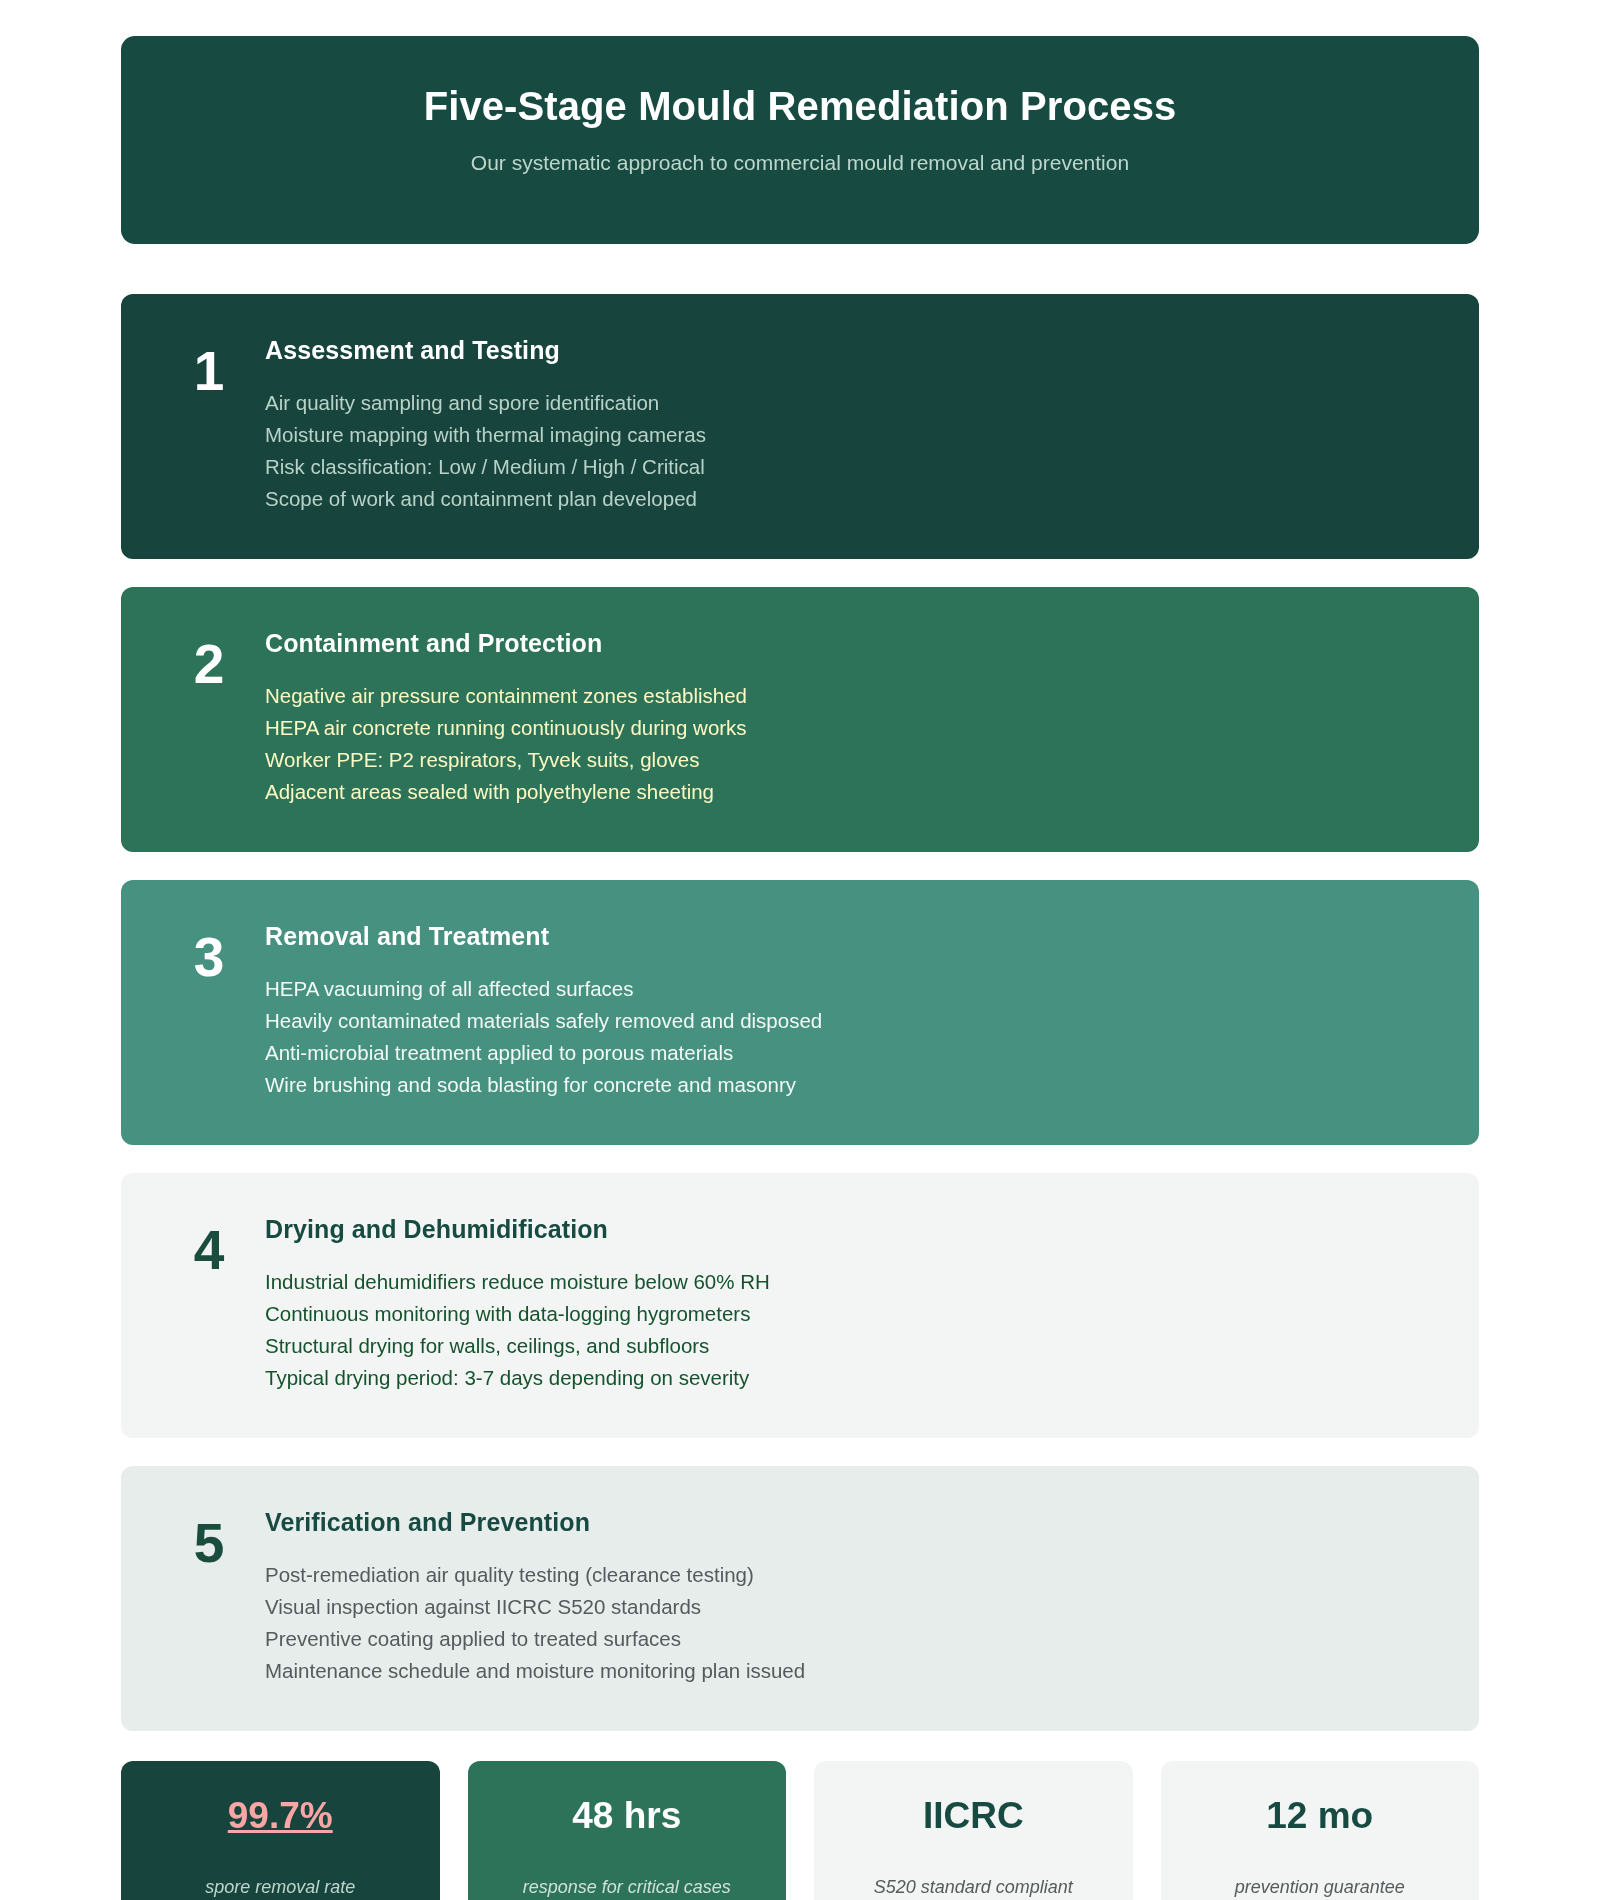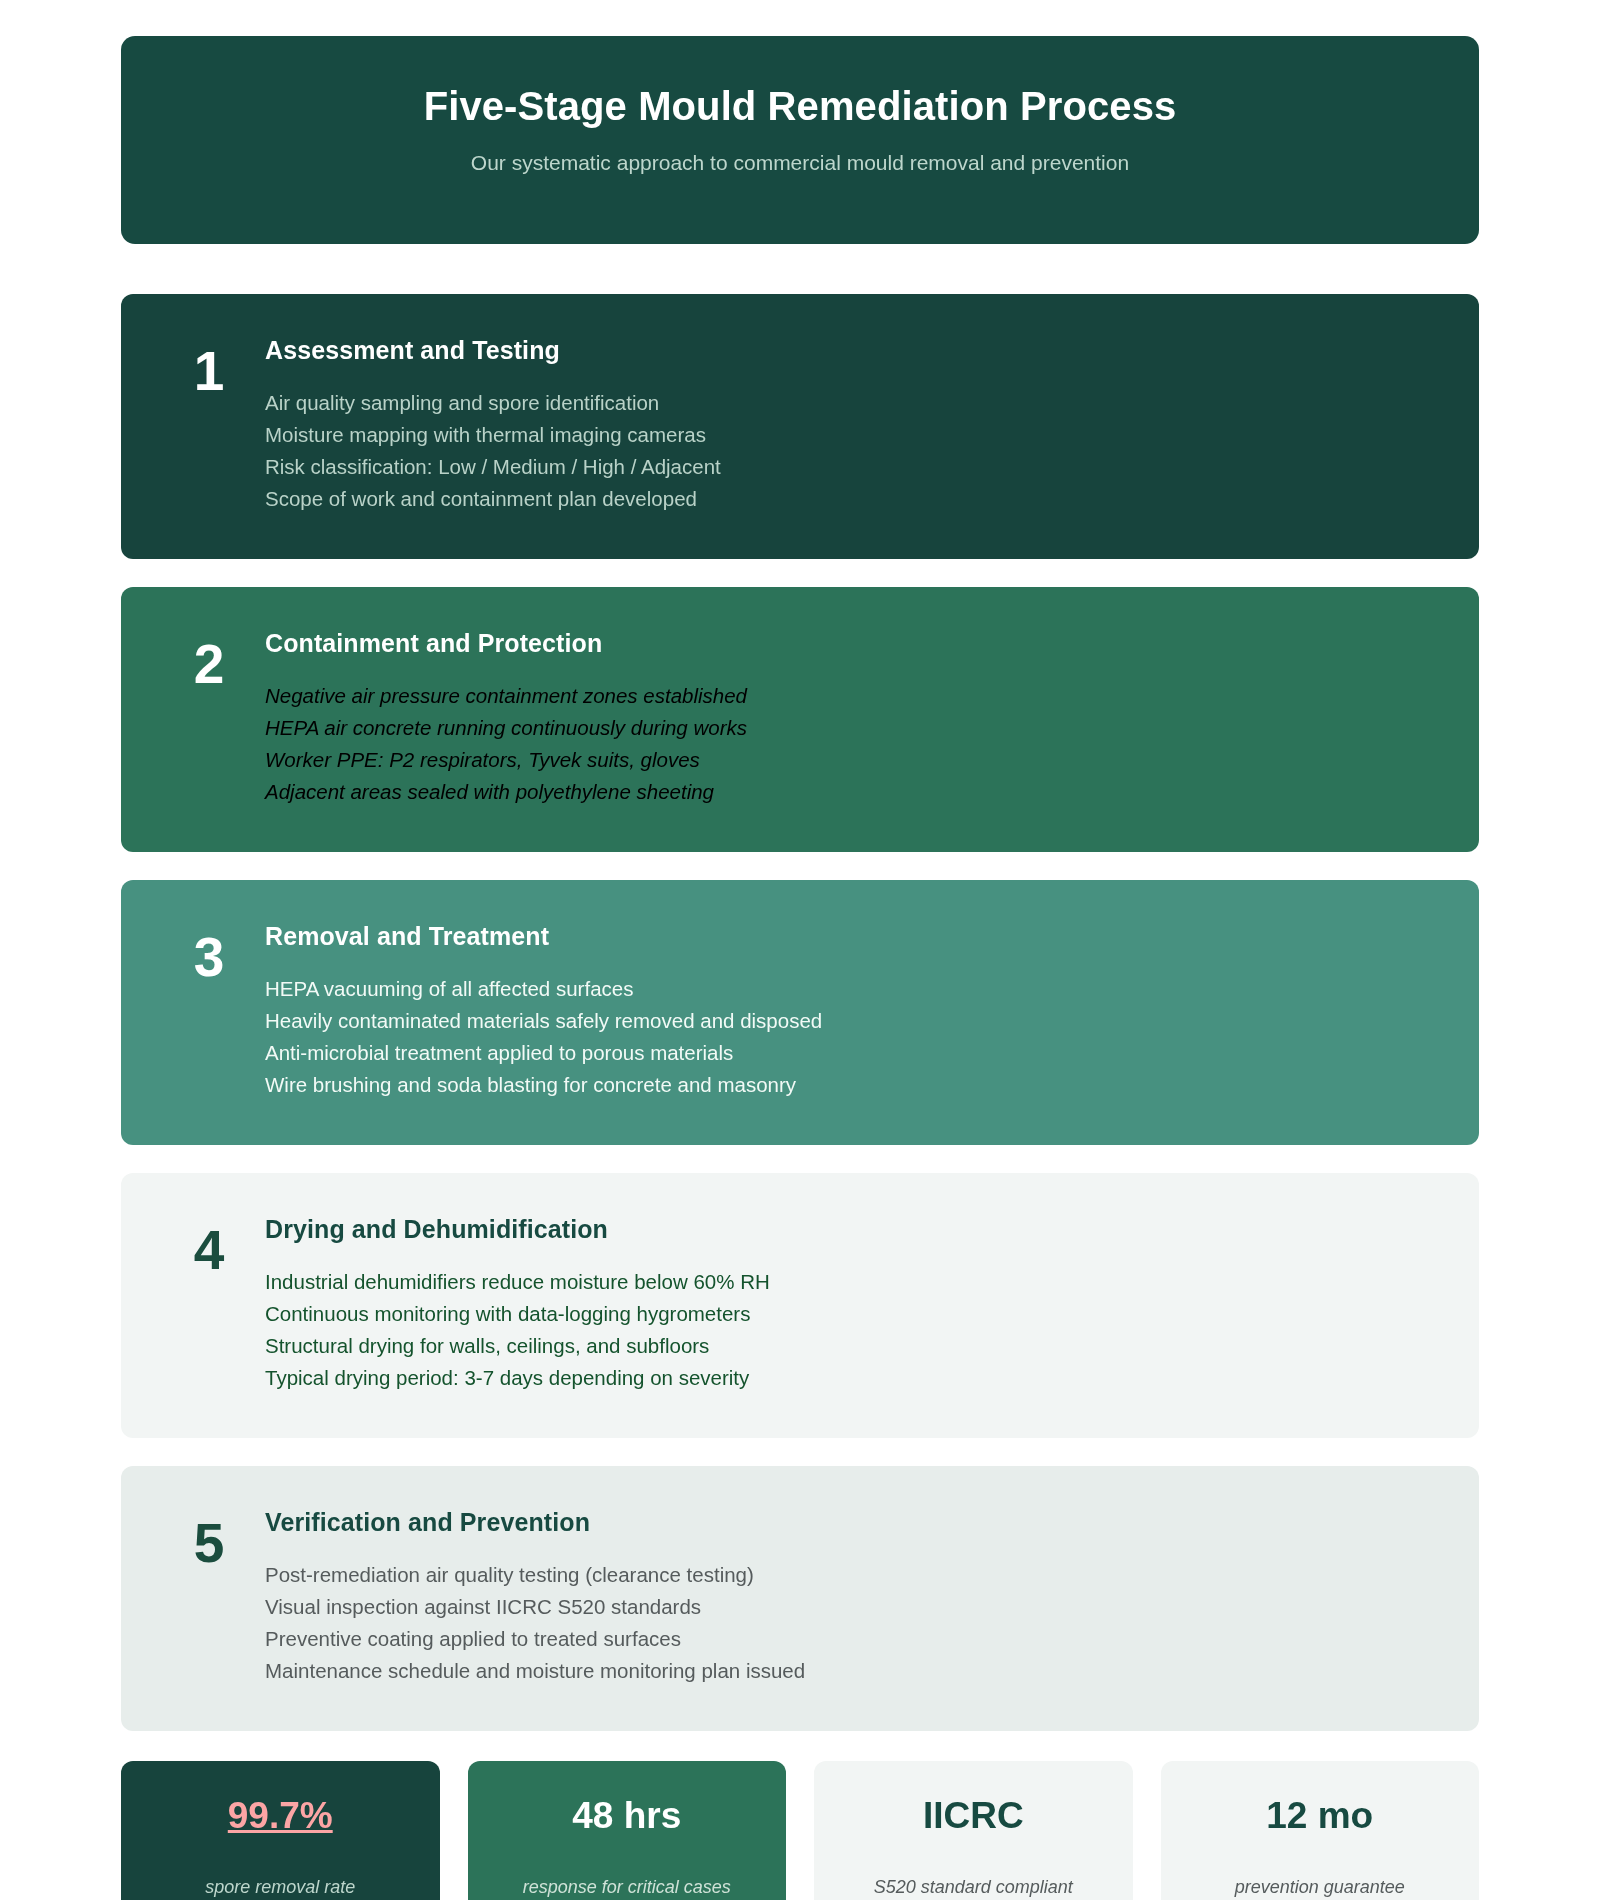--- a/index.html
+++ b/index.html
@@ -83,21 +83,21 @@
     font-weight: normal;
   }
 
   
   .stage.dark1 { background: #17443D; }
   .stage.dark1 .stage-num, .stage.dark1 .stage-title { color: #ffffff; }
   .stage.dark1 .stage-points li { color: #B9D2C8; }
 
   .stage.dark2 { background: #2C7359; }
   .stage.dark2 .stage-num, .stage.dark2 .stage-title { color: #ffffff; }
-  .stage.dark2 .stage-points li { color: #000000; font-style: italic; }
+  .stage.dark2 .stage-points li { color: #fef9c3; }
 
   .stage.dark3 { background: #479180; }
   .stage.dark3 .stage-num, .stage.dark3 .stage-title { color: #ffffff; }
   .stage.dark3 .stage-points li { color: #F2FAF6; }
 
   
   .stage.light1 { background: #F2F5F4; }
   .stage.light1 .stage-num { color: #1B4D3E; }
   .stage.light1 .stage-title { color: #174A41; }
   .stage.light1 .stage-points li { color: #14532d; }
@@ -161,21 +161,21 @@
 
   <div class="stages">
 
     <div class="stage dark1">
       <div class="stage-num">1</div>
       <div class="stage-body">
         <div class="stage-title">Assessment and Testing</div>
         <ul class="stage-points">
           <li>Air quality sampling and spore identification</li>
           <li>Moisture mapping with thermal imaging cameras</li>
-          <li>Risk classification: Low / Medium / High / Adjacent</li>
+          <li>Risk classification: Low / Medium / High / Critical</li>
           <li>Scope of work and containment plan developed</li>
         </ul>
       </div>
     </div>
 
     <div class="stage dark2">
       <div class="stage-num">2</div>
       <div class="stage-body">
         <div class="stage-title">Containment and Protection</div>
         <ul class="stage-points">

